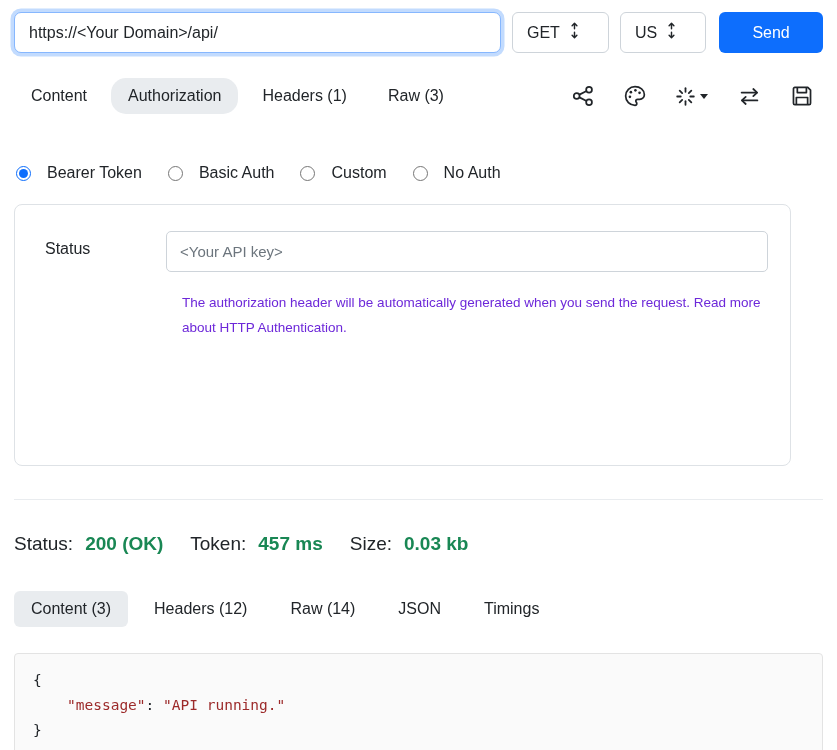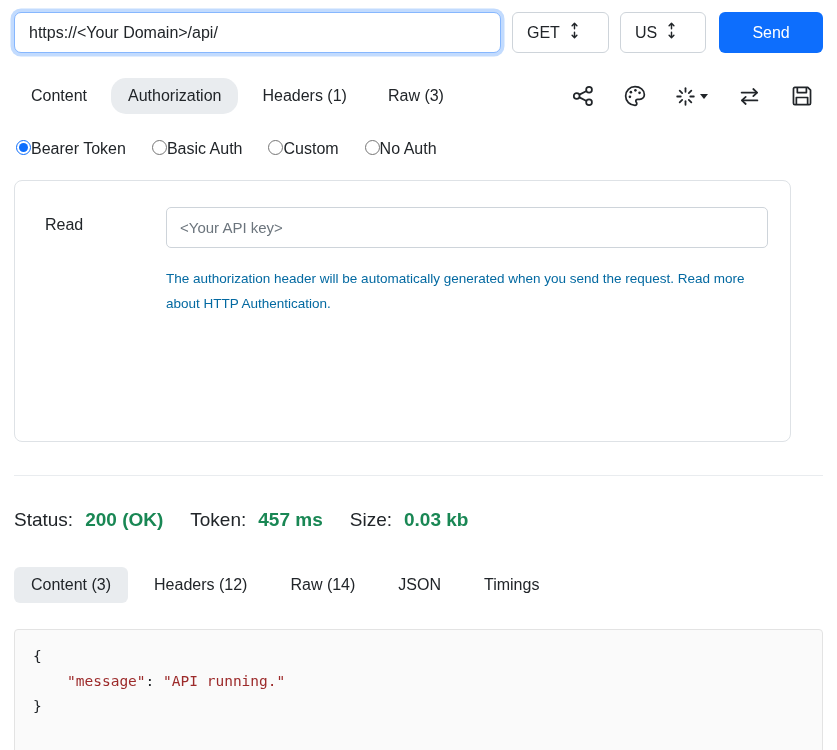--- a/index.html
+++ b/index.html
@@ -44,21 +44,21 @@
     border-radius: 6px; cursor: pointer; white-space: nowrap;
   }
   .tab.active { background: #e9ecef; }
   .tabs-row .tab + .tab { margin-left: 7px; border-radius: 15px; }
   .toolbar-icons { margin-left: auto; display: flex; align-items: center; gap: 30px; padding-right: 10px; }
   .icon-btn { display: inline-flex; align-items: center; cursor: pointer; }
   .icon-btn svg { display: block; }
 
   
   .auth-radios { display: flex; align-items: center; gap: 26px; margin-top: 26px; padding-left: 2px; }
-  .radio-option { display: flex; gap: 0; cursor: pointer; font-size: 16px; }
+  .radio-option { display: flex; align-items: center; gap: 16px; cursor: pointer; font-size: 16px; margin-top: 24px; }
   .radio-circle {
     width: 15px; height: 15px; border-radius: 50%;
     border: 1.6px solid #767676; position: relative; flex: 0 0 auto; background: #fff;
   }
   .radio-circle.checked { border-color: var(--accent, #0d6efd); }
   .radio-circle.checked::after {
     content: ""; position: absolute; inset: 2px;
     border-radius: 50%; background: var(--accent, #0d6efd);
   }
 
@@ -72,22 +72,22 @@
   .token-label { width: 121px; padding-top: 9px; font-size: 16px; color: #212529; }
   .token-field-col { flex: 1; }
   .token-input {
     width: 100%; height: 41px;
     border: 1px solid #ced4da; border-radius: 5px;
     font-family: "Liberation Sans", sans-serif;
     font-size: 15px; color: #ec4899; padding: 0 13px; outline: none;
   }
   .token-input::placeholder { color: #6c757d; opacity: 1; }
   .helper-text {
-    margin-top: 19px; font-size: 13.5px; color: #0369a1;
-    line-height: 1.85; max-width: 600px;
+    margin-top: 19px; font-size: 13.5px; color: #6d28d9;
+    line-height: 1.85; max-width: 600px; margin-left: 16px;
   }
 
   
   .divider { border: none; border-top: 1px solid #e9ecef; margin-top: 33px; margin-right: 0; }
 
   
   .status-row { display: flex; align-items: baseline; margin-top: 33px; font-size: 19px; }
   .status-row .lbl { color: #212529; }
   .status-row .val { color: var(--success, #198754); font-weight: 700; margin-left: 12px; }
   .status-row .group + .group { margin-left: 27px; }
@@ -212,21 +212,21 @@
     <span class="radio-circle"></span>
     <span>Custom</span>
   </span>
   <span class="radio-option">
     <span class="radio-circle"></span>
     <span>No Auth</span>
   </span>
 </div>
 
 <div class="token-panel">
-  <div class="token-label">Read</div>
+  <div class="token-label">Status</div>
   <div class="token-field-col">
     <input class="token-input" type="text" placeholder="&lt;Your API key&gt;" style="">
     <div class="helper-text">The authorization header will be automatically generated when you send the request. Read more about HTTP Authentication.</div>
   </div>
 </div>
 
 <hr class="divider">
 
 <div class="status-row">
   <span class="group">

